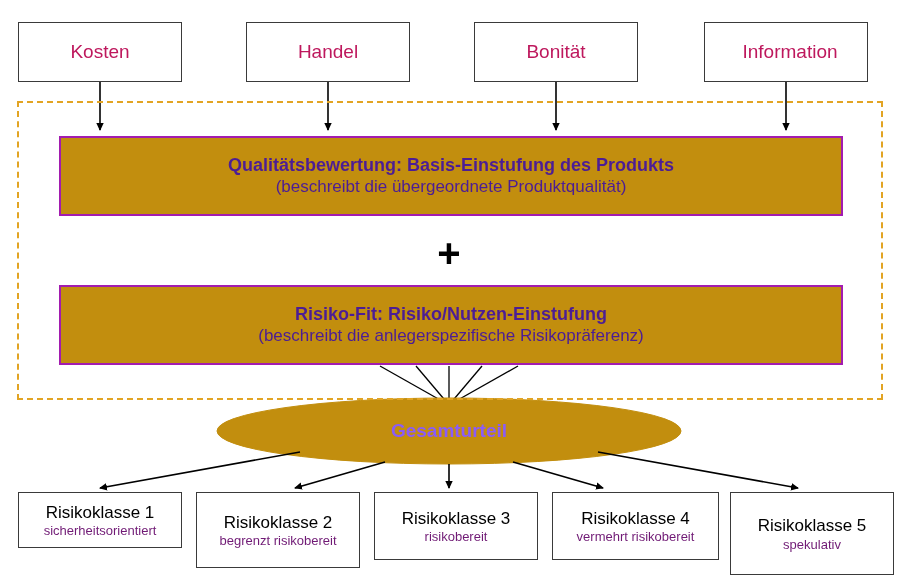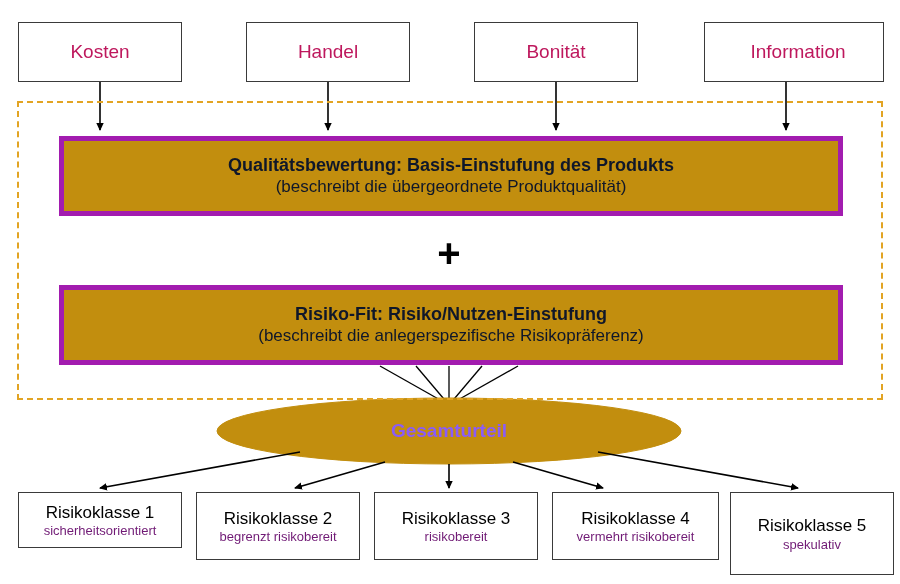--- a/index.html
+++ b/index.html
@@ -40,26 +40,26 @@
   .dashed-region {
     position: absolute;
     box-sizing: border-box;
     border: 2px dashed #E2A423;
     background: transparent;
   }
   .gold-bar {
     position: absolute;
     box-sizing: border-box;
     background: #C28E0E;
-    border: 5px solid #a21caf;
+    border: 2px solid #a21caf;
     display: flex;
     flex-direction: column;
     align-items: center;
     justify-content: center;
-    color: #0f172a;
+    color: #4c1d95;
   }
   .gold-bar .line1 {
     font-size: 18px;
     font-weight: bold;
     line-height: 1.25;
   }
   .gold-bar .line2 {
     font-size: 17px;
     line-height: 1.3;
   }
@@ -162,21 +162,21 @@
 
   <div class="top-box" style="left:18px; top:22px; width:164px; height:60px;">
     <span>Kosten</span>
   </div>
   <div class="top-box" style="left:246px; top:22px; width:164px; height:60px;">
     <span>Handel</span>
   </div>
   <div class="top-box" style="left:474px; top:22px; width:164px; height:60px;">
     <span>Bonität</span>
   </div>
-  <div class="top-box" style="left:704px; top:22px; width:180px; height:60px;padding-left:8px;">
+  <div class="top-box" style="left:704px; top:22px; width:164px; height:60px;padding-left:8px;">
     <span>Information</span>
   </div>
 
   <div class="dashed-region" style="left:17px; top:101px; width:866px; height:299px;"></div>
 
   <div class="gold-bar" style="left:59px; top:136px; width:784px; height:80px;">
     <div class="line1">Qualitätsbewertung: Basis-Einstufung des Produkts</div>
     <div class="line2">(beschreibt die übergeordnete Produktqualität)</div>
   </div>
 
@@ -188,21 +188,21 @@
   </div>
 
   <div class="ellipse-wrap" style="left:217px; top:418px; width:464px; height:26px;">
     <span class="ellipse-label">Gesamturteil</span>
   </div>
 
   <div class="class-box" style="left:18px; top:492px; width:164px; height:56px;">
     <div class="title">Risikoklasse 1</div>
     <div class="sub">sicherheitsorientiert</div>
   </div>
-  <div class="class-box" style="left:196px; top:492px; width:164px; height:68px;">
+  <div class="class-box" style="left:196px; top:492px; width:164px; height:76px;">
     <div class="title">Risikoklasse 2</div>
     <div class="sub">begrenzt risikobereit</div>
   </div>
   <div class="class-box" style="left:374px; top:492px; width:164px; height:68px;">
     <div class="title">Risikoklasse 3</div>
     <div class="sub">risikobereit</div>
   </div>
   <div class="class-box" style="left:552px; top:492px; width:167px; height:68px;">
     <div class="title">Risikoklasse 4</div>
     <div class="sub">vermehrt risikobereit</div>

